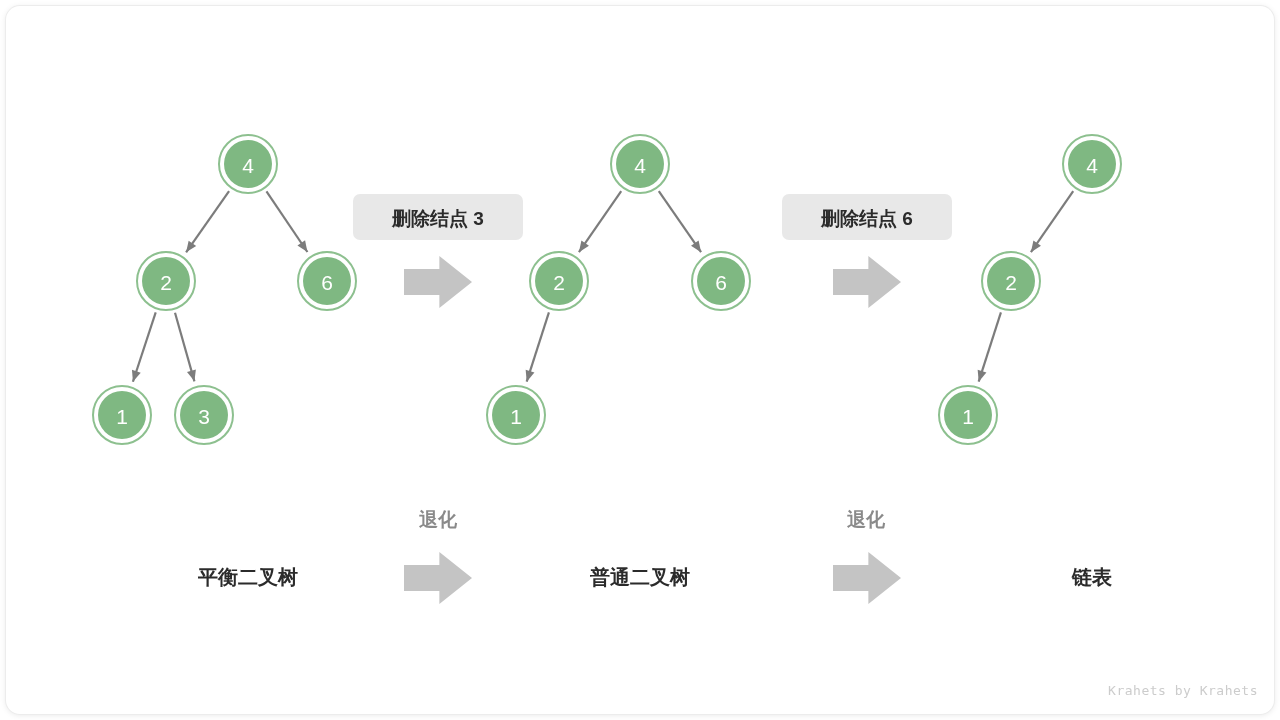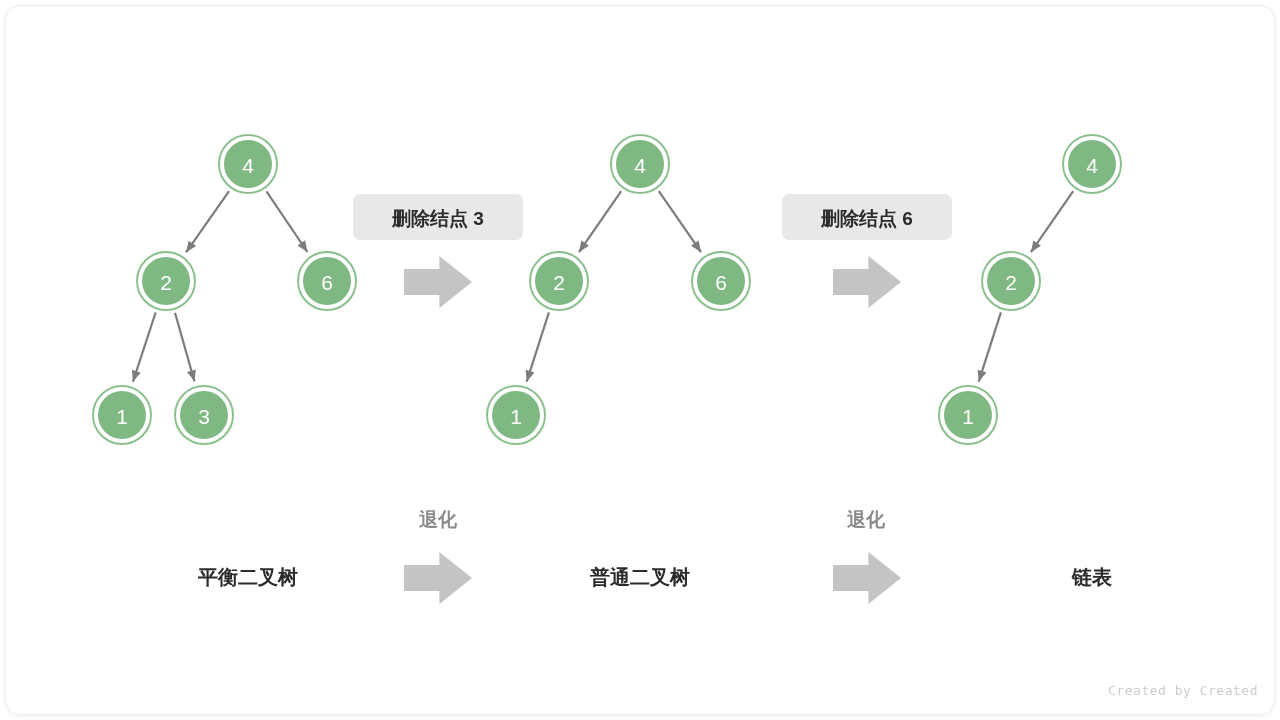--- a/index.html
+++ b/index.html
@@ -247,15 +247,15 @@
           <text x="866" y="519" class="transition-text">退化</text>
           <polygon points="833,565 868.36,565 868.36,552 901,578 868.36,604 868.36,591 833,591" class="block-arrow"></polygon>
         </g>
       <g id="layer-captions">
           <text x="248" y="577" class="caption-text">平衡二叉树</text>
           <text x="640" y="577" class="caption-text">普通二叉树</text>
           <text x="1092" y="577" class="caption-text">链表</text>
         </g>
     </svg>
 
-    <div class="credit">Created by Created</div>
+    <div class="credit">Krahets by Krahets</div>
   </div>
 </div>
 
 </body></html>

